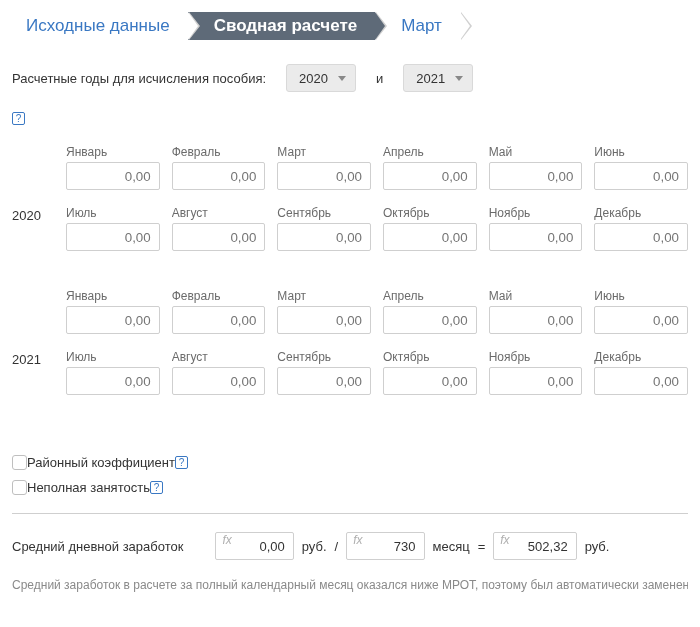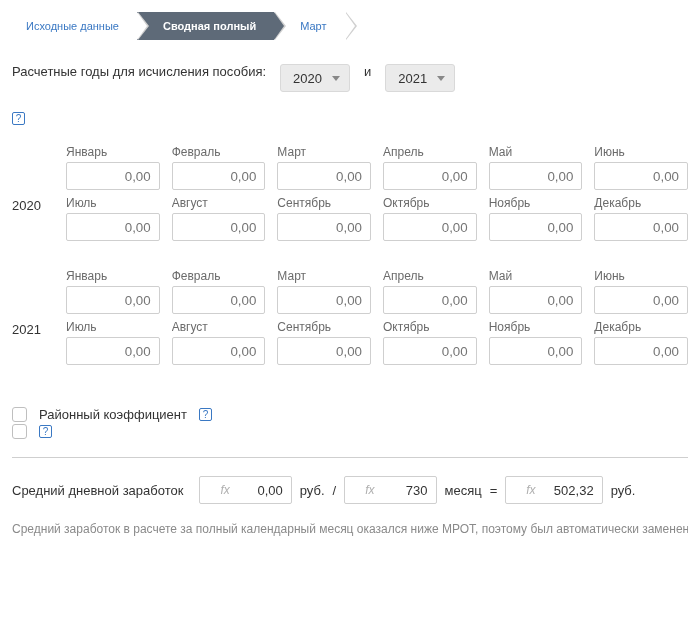--- a/index.html
+++ b/index.html
@@ -12,21 +12,21 @@
     background: #fff;
     width: 700px;
   }
   
   .tabs { display: flex; margin-bottom: 24px; }
   .tab {
     position: relative;
     height: 28px;
     line-height: 28px;
     padding: 0 18px 0 26px;
-    font-size: 11px;
+    font-size: 17px;
     color: #3a78c3;
     background: #fff;
     cursor: pointer;
   }
   .tab:first-child { padding-left: 14px; border-radius: 4px 0 0 4px; }
   .tab.active { background: #5e6a78; color: #fff; font-weight: bold; }
   .tab::after {
     content: "";
     position: absolute;
     right: -10px; top: 0;
@@ -38,21 +38,21 @@
   .tab.active::after { border-left-color: #5e6a78; }
   .tab::before {
     content: "";
     position: absolute;
     right: -12px; top: 0;
     border-top: 14px solid transparent;
     border-bottom: 14px solid transparent;
     border-left: 11px solid #d0d0d0;
     z-index: 1;
   }
-  .field-row { display: flex; gap: 14px; margin-bottom: 20px; }
+  .field-row { display: flex; align-items: center; gap: 20px; margin-bottom: 20px; }
   .label { color: #333; }
   .select {
     display: inline-flex; align-items: center; gap: 10px;
     background: #ebebeb;
     border: 1px solid #d9d9d9;
     border-radius: 3px;
     padding: 4px 8px 4px 12px;
     cursor: pointer;
     height: 28px;
     min-width: 70px;
@@ -69,51 +69,50 @@
     border: 1px solid #3a78c3;
     border-radius: 2px;
     color: #3a78c3;
     font-size: 10px;
     line-height: 1;
     cursor: pointer;
   }
   .earn-block { display: flex; gap: 14px; margin-bottom: 12px; align-items: center; }
   .year-label { width: 40px; font-size: 13px; padding-top: 18px; }
   .months-wrap { flex: 1; }
-  .months-row { display: flex; gap: 12px; margin-bottom: 6px; }
+  .months-row { display: flex; gap: 12px; margin-bottom: 16px; }
   .month-col { flex: 1; min-width: 0; }
   .month-name { font-size: 12px; color: #6b6b6b; margin-bottom: 3px; white-space: nowrap; overflow: hidden; }
   .num-input {
     width: 100%;
     height: 28px;
     border: 1px solid #cfcfcf;
     border-radius: 2px;
     padding: 0 8px;
     text-align: right;
     color: #a8a8a8;
     background: #fff;
   }
   .spacer { height: 10px; }
-  .cb-row { display: flex; align-items: center; gap: 12px; margin: 2px 0; }
+  .cb-row { display: flex; align-items: center; gap: 0; margin: 10px 0; }
   .cb {
     width: 15px; height: 15px;
     border: 1px solid #bfbfbf;
     border-radius: 3px;
     background: #fff;
     cursor: pointer;
   }
   .hr { height: 1px; background: #cfcfcf; margin: 18px 0; }
   .calc-row { display: flex; align-items: center; gap: 8px; flex-wrap: nowrap; }
   .fx-input {
-    display: inline-flex; align-items: center;
+    display: inline-flex; 
     border: 1px solid #cfcfcf;
     border-radius: 2px;
     height: 28px;
     background: #fff;
-    padding-left: 14px;
   }
   .fx-label {
     font-style: italic;
     color: #b0b0b0;
     font-size: 12px;
     padding: 0 6px;
   }
   .fx-val {
     text-align: right;
     border: none;
@@ -124,21 +123,21 @@
     background: transparent;
     font-size: 13px;
   }
   .footnote { color: #8a8a8a; font-size: 12px; margin-top: 18px; white-space: nowrap; overflow: hidden; }
 </style>
 </head>
 <body>
 
 <div class="tabs">
   <div class="tab">Исходные данные</div>
-  <div class="tab active">Сводная полный</div>
+  <div class="tab active">Сводная расчете</div>
   <div class="tab">Март</div>
 </div>
 
 <div class="field-row">
   <span class="label">Расчетные годы для исчисления пособия:</span>
   <div class="select">
     <span>2020</span>
     <span class="chev"></span>
   </div>
   <span>и</span>
@@ -201,27 +200,28 @@
 <div style="height:22px"></div>
 
 <div class="cb-row">
   <div class="cb"></div>
   <span>Районный коэффициент</span>
   <span class="help">?</span>
 </div>
 
 <div class="cb-row">
   <div class="cb"></div>
+  <span>Неполная занятость</span>
   <span class="help">?</span>
 </div>
 
 <div class="hr"></div>
 
 <div class="calc-row">
-  <span style="margin-right:8px">Средний дневной заработок</span>
+  <span style="margin-right:24px">Средний дневной заработок</span>
   <div class="fx-input">
     <span class="fx-label">fx</span>
     <input class="fx-val" style="width: 55px;" value="0,00">
   </div>
   <span>руб.</span>
   <span>/</span>
   <div class="fx-input">
     <span class="fx-label">fx</span>
     <input class="fx-val" style="width: 55px;" value="730">
   </div>

